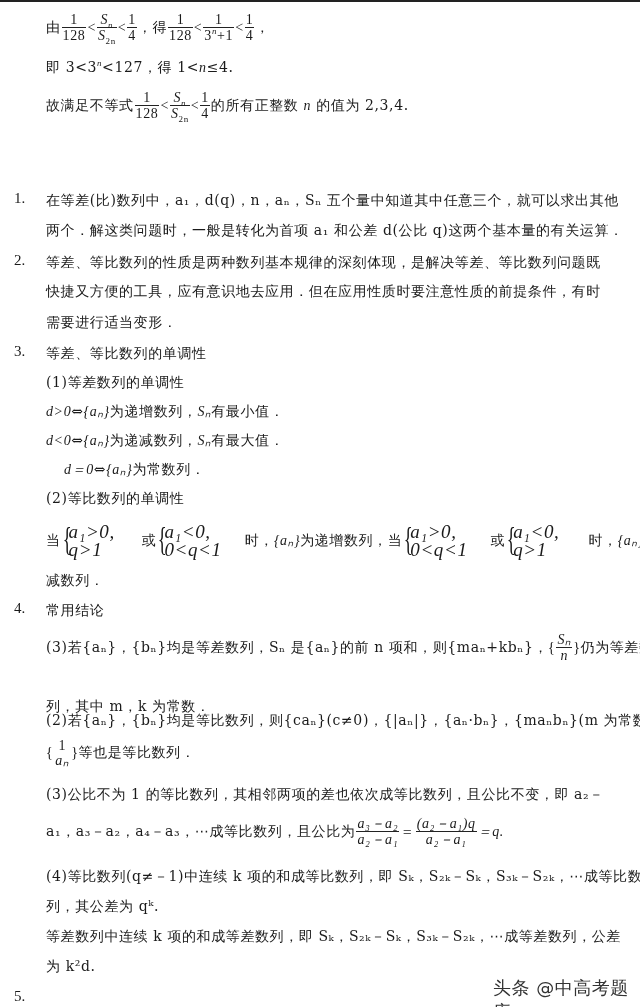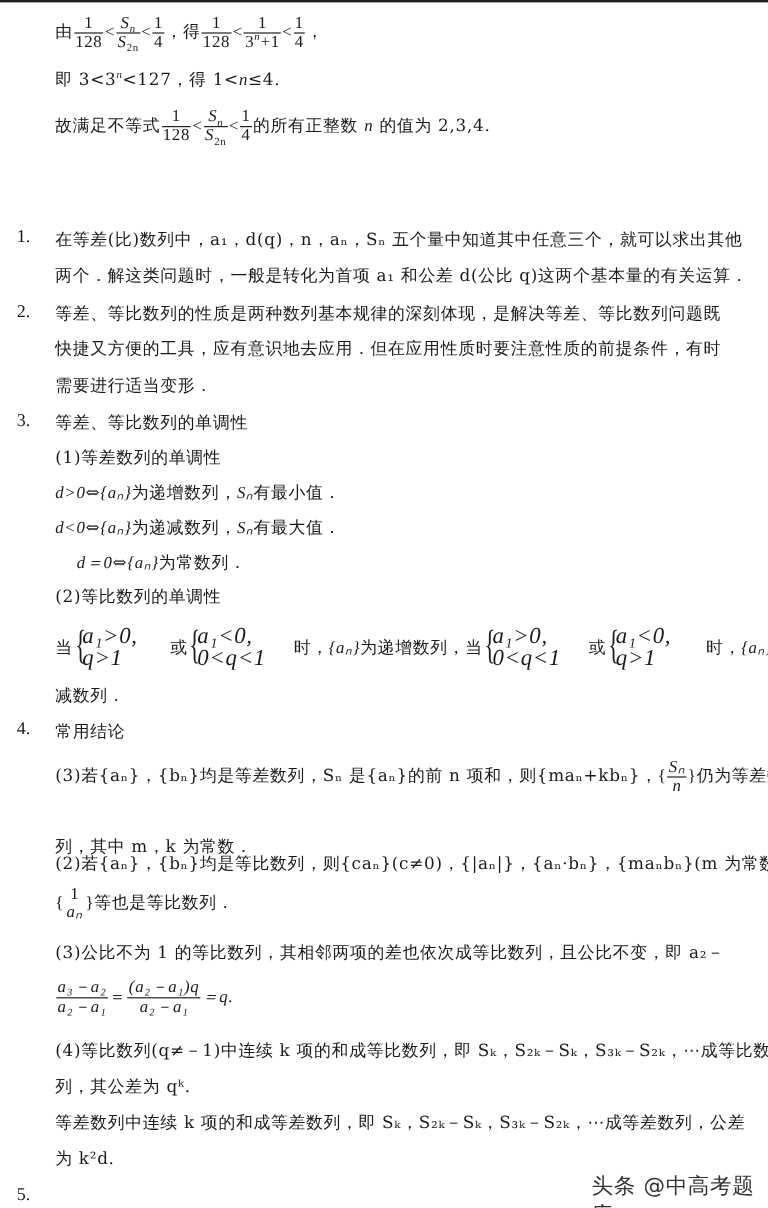--- a/index.html
+++ b/index.html
@@ -82,21 +82,21 @@
 </div>
 <div class="line" style="left:46px; top:696px;">列，其中 m，k 为常数．</div>
 
 <div class="line" style="left:46px; top:710px;">(2)若{aₙ}，{bₙ}均是等比数列，则{caₙ}(c≠0)，{|aₙ|}，{aₙ·bₙ}，{maₙbₙ}(m 为常数)，{aₙ²}，</div>
 <div class="line" style="left:46px; top:738px;">
   <span class="lat">{</span><span class="frac nobar"><span class="top">1</span><span class="it">aₙ</span></span><span class="lat">}</span><span>等也是等比数列．</span>
 </div>
 
 <div class="line" style="left:46px; top:784px;">(3)公比不为 1 的等比数列，其相邻两项的差也依次成等比数列，且公比不变，即 a₂－</div>
 <div class="line" style="left:46px; top:816px;">
-  <span class="frac"><span class="top it">a₃－a₂</span><span class="it">a₂－a₁</span></span><span class="lat">＝</span><span class="frac"><span class="top it">(a₂－a₁)q</span><span class="it">a₂－a₁</span></span><span class="it">＝q.</span>
+  <span>a₁，a₃－a₂，a₄－a₃，⋯成等比数列，且公比为</span><span class="frac"><span class="top it">a₃－a₂</span><span class="it">a₂－a₁</span></span><span class="lat">＝</span><span class="frac"><span class="top it">(a₂－a₁)q</span><span class="it">a₂－a₁</span></span><span class="it">＝q.</span>
 </div>
 
 <div class="line" style="left:46px; top:866px;">(4)等比数列(q≠－1)中连续 k 项的和成等比数列，即 Sₖ，S₂ₖ－Sₖ，S₃ₖ－S₂ₖ，⋯成等比数</div>
 <div class="line" style="left:46px; top:896px;text-align:center;">列，其公差为 qᵏ.</div>
 <div class="line" style="left:46px; top:926px;">等差数列中连续 k 项的和成等差数列，即 Sₖ，S₂ₖ－Sₖ，S₃ₖ－S₂ₖ，⋯成等差数列，公差</div>
 <div class="line" style="left:46px; top:956px;">为 k²d.</div>
 
 <div class="num" style="top:988px;">5.</div>
 <div class="line" style="left:46px; top:1020px;font-weight:bold;">易错提醒</div>
 

